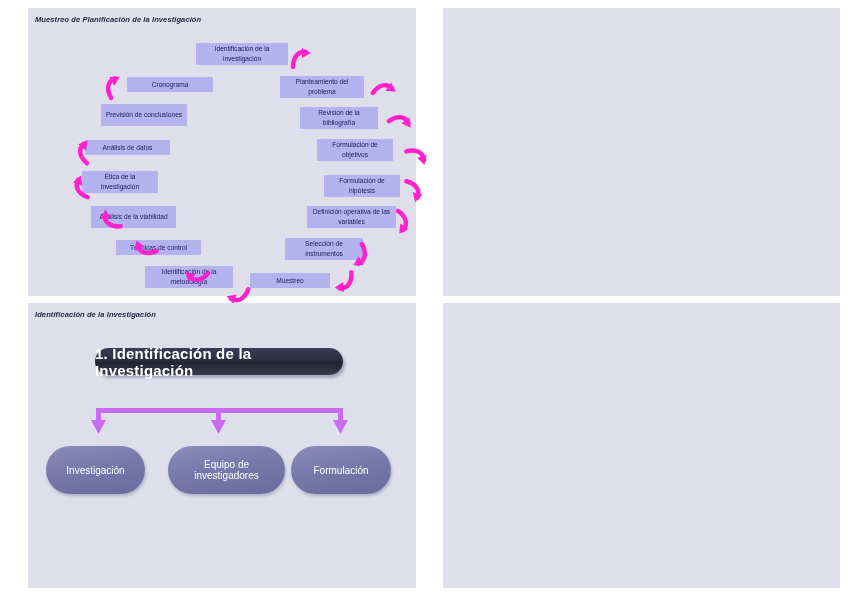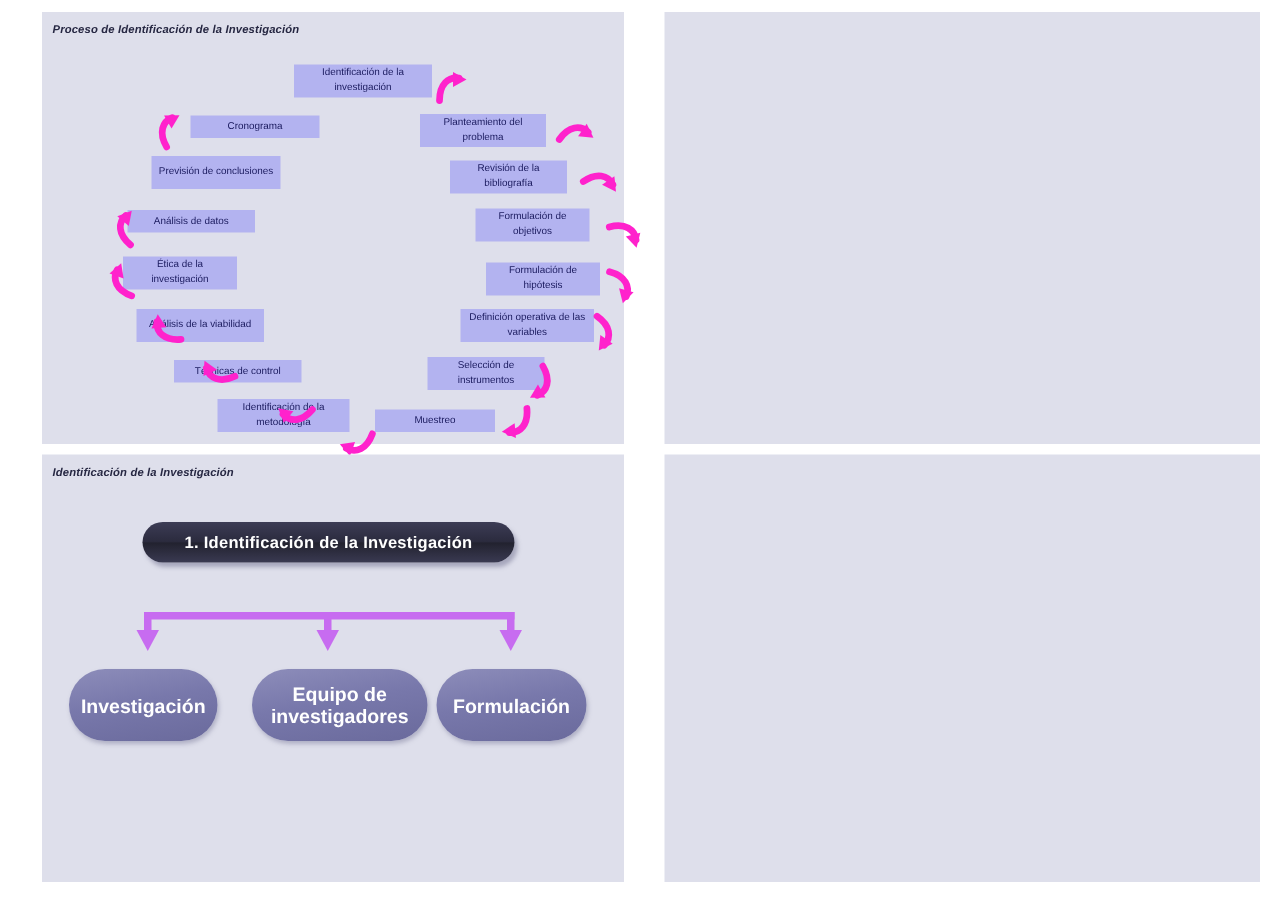--- a/index.html
+++ b/index.html
@@ -52,53 +52,52 @@
   
   .banner{
     position:absolute;
     left:95px; top:348px;
     width:248px; height:27px;
     border-radius:14px;
     background:linear-gradient(180deg,#3c3c55 0%,#2b2b3e 48%,#22222f 52%,#3a3a52 100%);
     box-shadow:2px 3px 3px rgba(120,120,150,0.55);
     display:flex; align-items:center; justify-content:center;
     color:#ffffff;
-    font-size:11px;
+    font-size:15px;
     font-weight:bold;
     letter-spacing:0.2px;
   }
 
   
   .connector{ position:absolute; left:88px; top:408px; width:263px; height:32px; }
 
   
   .pill{
     position:absolute;
     top:446px;
     height:48px;
     border-radius:24px;
     background:linear-gradient(170deg,#8d8dba 0%,#7878ab 45%,#6a6a9c 100%);
     color:#ffffff;
-    font-size:13px;
+    font-size:10px;
     display:flex; align-items:center; justify-content:center;
     text-align:center;
     box-shadow:1px 2px 3px rgba(130,130,160,0.5);
     box-sizing:border-box;
     padding:0 6px;
-    font-weight:bold;
   }
   #pill-0{ left:46px;  width:99px; }
   #pill-1{ left:168px; width:117px;}
   #pill-2{ left:291px; width:100px;}
 </style>
 </head>
 <body>
 
 <div class="slide" id="slide-1">
-  <div class="slide-title">Proceso de Identificación de la Investigación</div>
+  <div class="slide-title">Muestreo de Planificación de la Investigación</div>
 
   <div class="node" style="left: 168px; top: 35px; width: 92px; height: 22px;">Identificación de la investigación</div>
   <div class="node" style="left: 252px; top: 68px; width: 84px; height: 22px;">Planteamiento del problema</div>
   <div class="node" style="left: 272px; top: 99px; width: 78px; height: 22px;">Revisión de la bibliografía</div>
   <div class="node" style="left: 289px; top: 131px; width: 76px; height: 22px;">Formulación de objetivos</div>
   <div class="node" style="left: 296px; top: 167px; width: 76px; height: 22px;">Formulación de hipótesis</div>
   <div class="node" style="left: 279px; top: 198px; width: 89px; height: 22px;">Definición operativa de las variables</div>
   <div class="node" style="left: 257px; top: 230px; width: 78px; height: 22px;">Selección de instrumentos</div>
   <div class="node" style="left: 222px; top: 265px; width: 80px; height: 15px;">Muestreo</div>
   <div class="node" style="left: 117px; top: 258px; width: 88px; height: 22px;">Identificación de la metodología</div>

